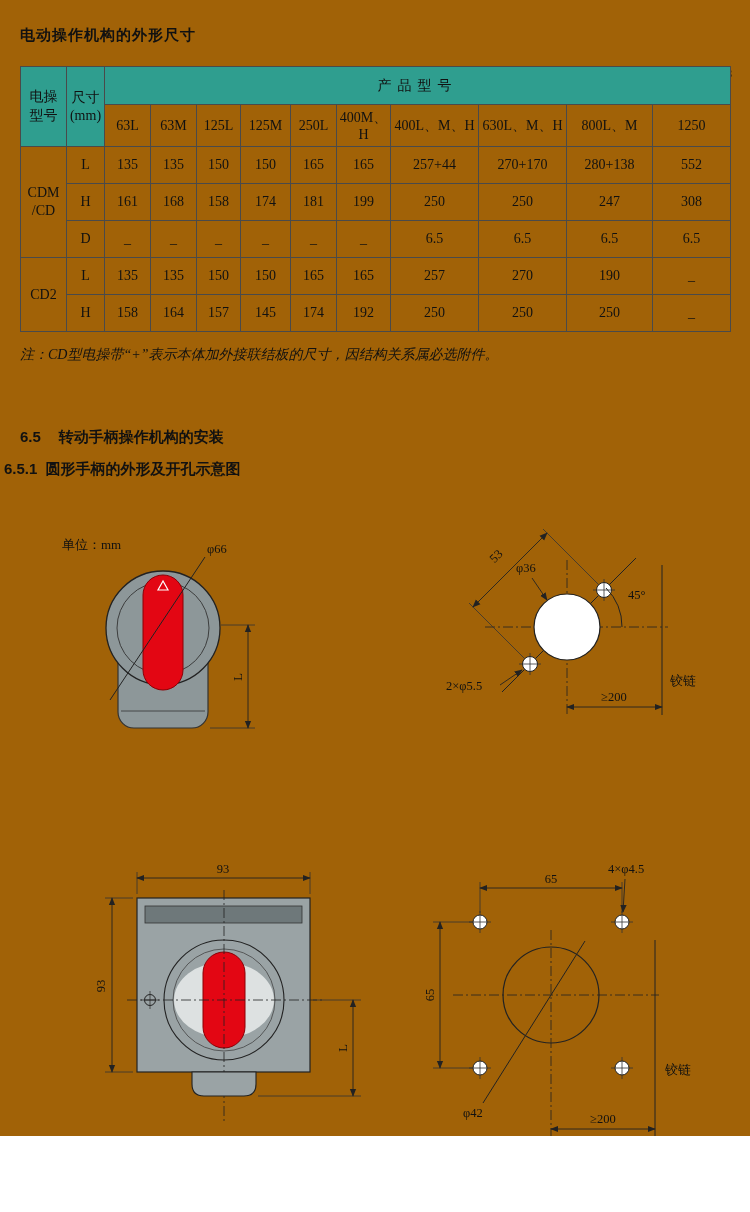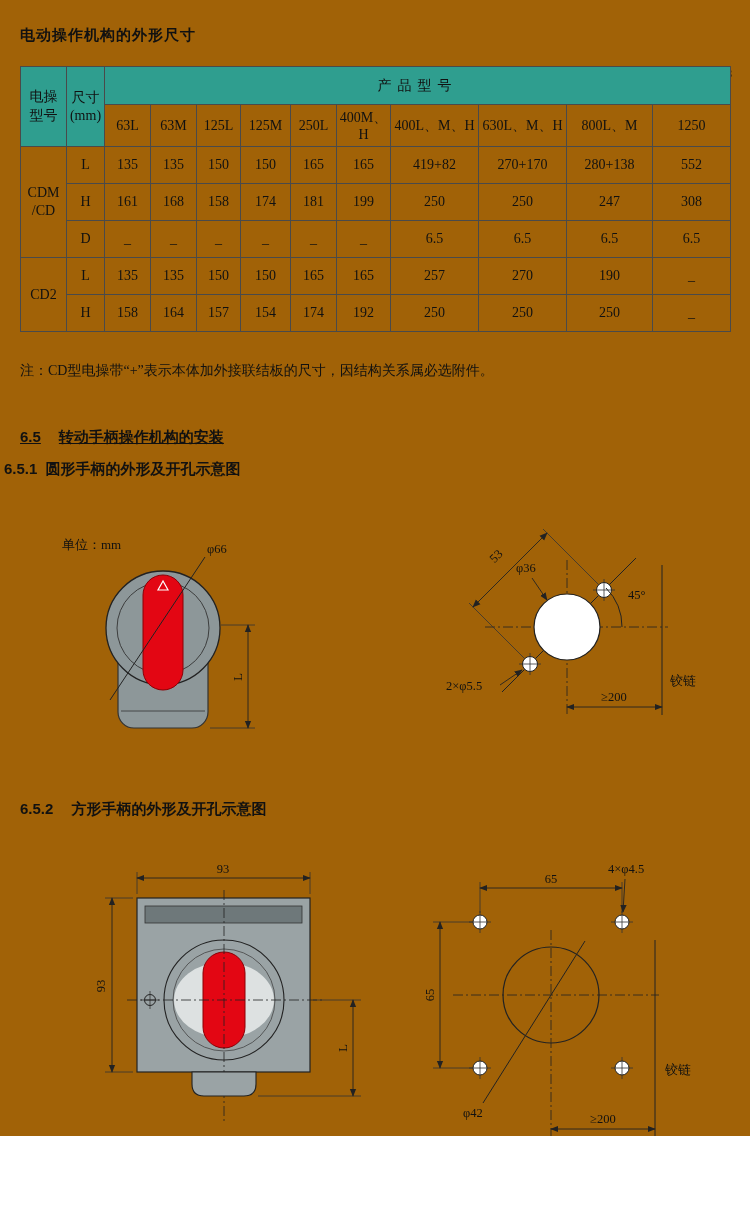--- a/index.html
+++ b/index.html
@@ -87,21 +87,21 @@
         <tr style="height:37px">
           <td rowspan="3" class="pre">CDM
 /CD</td>
           <td>L</td>
           <td>135</td>
           <td>135</td>
           <td>150</td>
           <td>150</td>
           <td>165</td>
           <td>165</td>
-          <td>419+82</td>
+          <td>257+44</td>
           <td>270+170</td>
           <td>280+138</td>
           <td>552</td>
         </tr>
         <tr style="height:37px">
           <td>H</td>
           <td>161</td>
           <td>168</td>
           <td>158</td>
           <td>174</td>
@@ -137,35 +137,35 @@
           <td>257</td>
           <td>270</td>
           <td>190</td>
           <td>_</td>
         </tr>
         <tr style="height:37px">
           <td>H</td>
           <td>158</td>
           <td>164</td>
           <td>157</td>
-          <td>154</td>
+          <td>145</td>
           <td>174</td>
           <td>192</td>
           <td>250</td>
           <td>250</td>
           <td>250</td>
           <td>_</td>
         </tr>
       </tbody>
     </table>
   </div>
 
-  <div class="abs note" style="left:20px; top:360px;">注：CD型电操带“+”表示本体加外接联结板的尺寸，因结构关系属必选附件。</div>
-
-  <div class="abs sec-head" style="left:20px; top:428px;text-decoration:underline;">
+  <div class="abs note" style="left:20px; top:344px;font-style:italic;">注：CD型电操带“+”表示本体加外接联结板的尺寸，因结构关系属必选附件。</div>
+
+  <div class="abs sec-head" style="left:20px; top:428px;">
     <span class="num">6.5</span><span>转动手柄操作机构的安装</span>
   </div>
 
   <div class="abs sec-head" style="left:4px; top:460px;">
     <span class="num-tight">6.5.1</span><span>圆形手柄的外形及开孔示意图</span>
   </div>
 
   <div class="abs unit" style="left:62px; top:492px;margin-top:44px;">单位：mm</div>
 
   <svg class="abs" style="left:95px; top:515px;" width="170" height="232" viewBox="0 0 170 232">
@@ -213,23 +213,20 @@
     <path d="M192,127 A55,55 0 0 0 176,88" class="thin"></path>
     <text x="198" y="99">45°</text>
     <line x1="232" y1="65" x2="232" y2="215" class="thin"></line>
     <text x="240" y="185" style="font-size:13px">铰链</text>
     <line x1="137" y1="207" x2="232" y2="207" class="dim" marker-start="url(#aT)" marker-end="url(#aT)"></line>
     <text x="184" y="201" text-anchor="middle">≥200</text>
     <text x="16" y="190">2×φ5.5</text>
     <line x1="70" y1="185" x2="92" y2="170" class="dim" marker-end="url(#aT)"></line>
   </svg>
 
-  <div class="abs sec-head" style="left:20px; top:800px;">
-    <span class="num">6.5.2</span><span>方形手柄的外形及开孔示意图</span>
-  </div>
 
   <svg class="abs" style="left:85px; top:860px;" width="300" height="290" viewBox="0 0 300 290">
     <defs>
       <marker id="aS" viewBox="0 0 10 10" refX="9" refY="5" markerWidth="9" markerHeight="9" orient="auto-start-reverse">
         <path d="M0,1 L10,5 L0,9 Z" fill="#222"></path>
       </marker>
     </defs>
     <line x1="52" y1="34" x2="52" y2="12" class="xthin"></line>
     <line x1="225" y1="34" x2="225" y2="12" class="xthin"></line>
     <line x1="52" y1="18" x2="225" y2="18" class="dim" marker-start="url(#aS)" marker-end="url(#aS)"></line>

